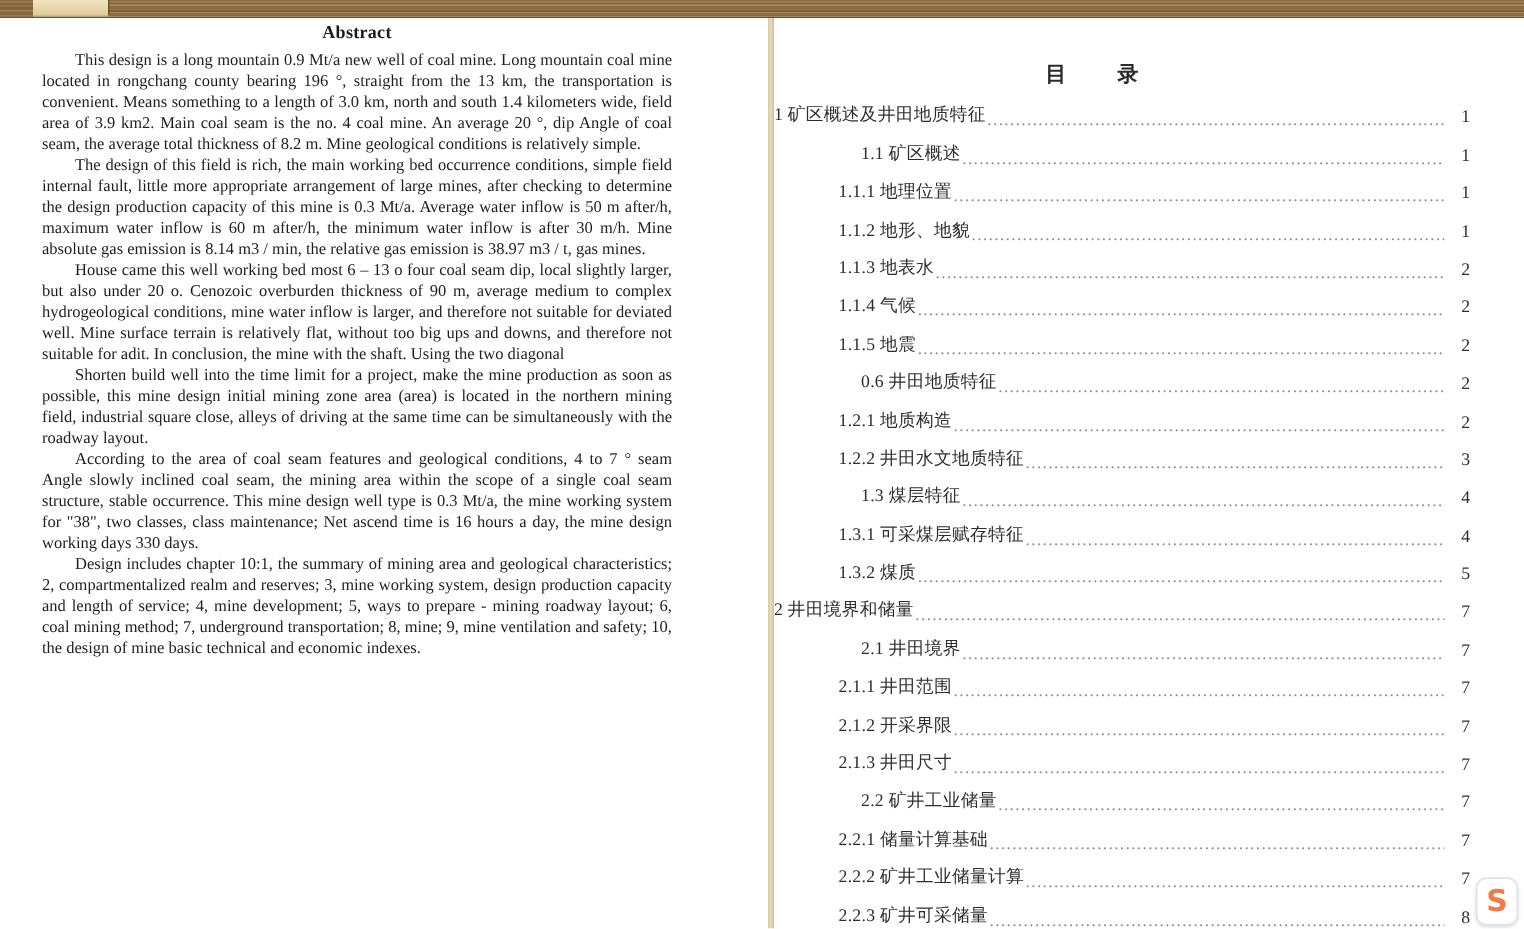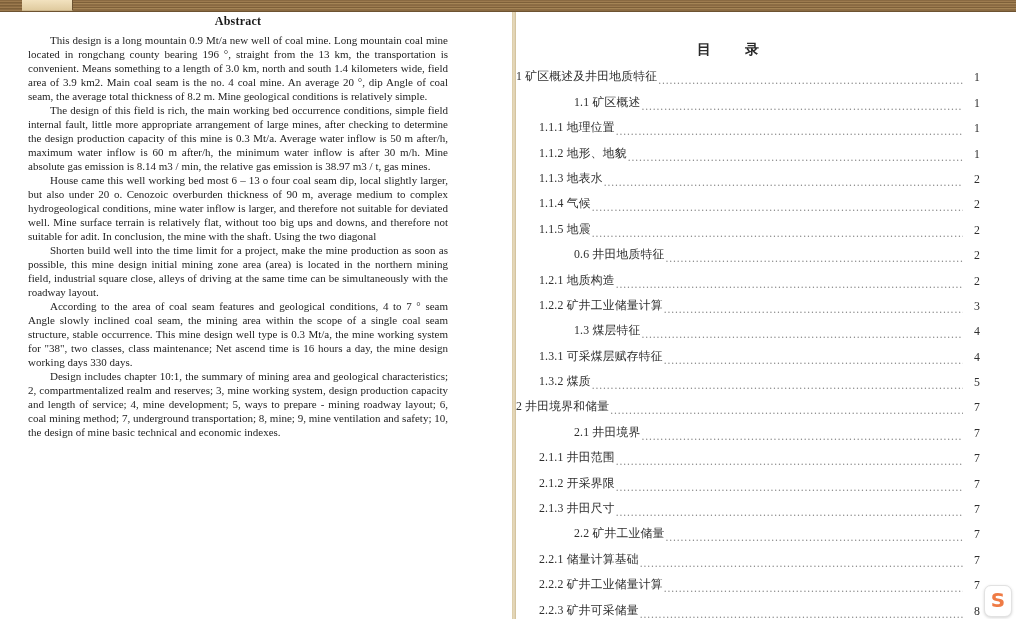--- a/index.html
+++ b/index.html
@@ -166,21 +166,21 @@
     white-space: nowrap;
   }
   .toc-page {
     flex: 0 0 auto;
     width: 16px;
     text-align: right;
     color: #2e2e2e;
     font-size: 11.8px;
   }
   .lvl1 { padding-left: 18px; margin-left: 40px; }
-  .lvl2 { padding-left: 23px; }
+  .lvl2 { padding-left: 43px; }
 
   
   #ime-icon {
     position: absolute;
     right: 4px;
     bottom: 2px;
     width: 26px;
     height: 30px;
     background: #ffffff;
     border: 1px solid #e2e2e2;
@@ -266,21 +266,21 @@
         <span class="toc-label">0.6 井田地质特征</span>
         <span class="toc-dots"></span>
         <span class="toc-page">2</span>
       </li>
       <li class="toc-row lvl2">
         <span class="toc-label">1.2.1 地质构造</span>
         <span class="toc-dots"></span>
         <span class="toc-page">2</span>
       </li>
       <li class="toc-row lvl2">
-        <span class="toc-label">1.2.2 矿井工业储量计算</span>
+        <span class="toc-label">1.2.2 井田水文地质特征</span>
         <span class="toc-dots"></span>
         <span class="toc-page">3</span>
       </li>
       <li class="toc-row lvl1">
         <span class="toc-label">1.3 煤层特征</span>
         <span class="toc-dots"></span>
         <span class="toc-page">4</span>
       </li>
       <li class="toc-row lvl2">
         <span class="toc-label">1.3.1 可采煤层赋存特征</span>

